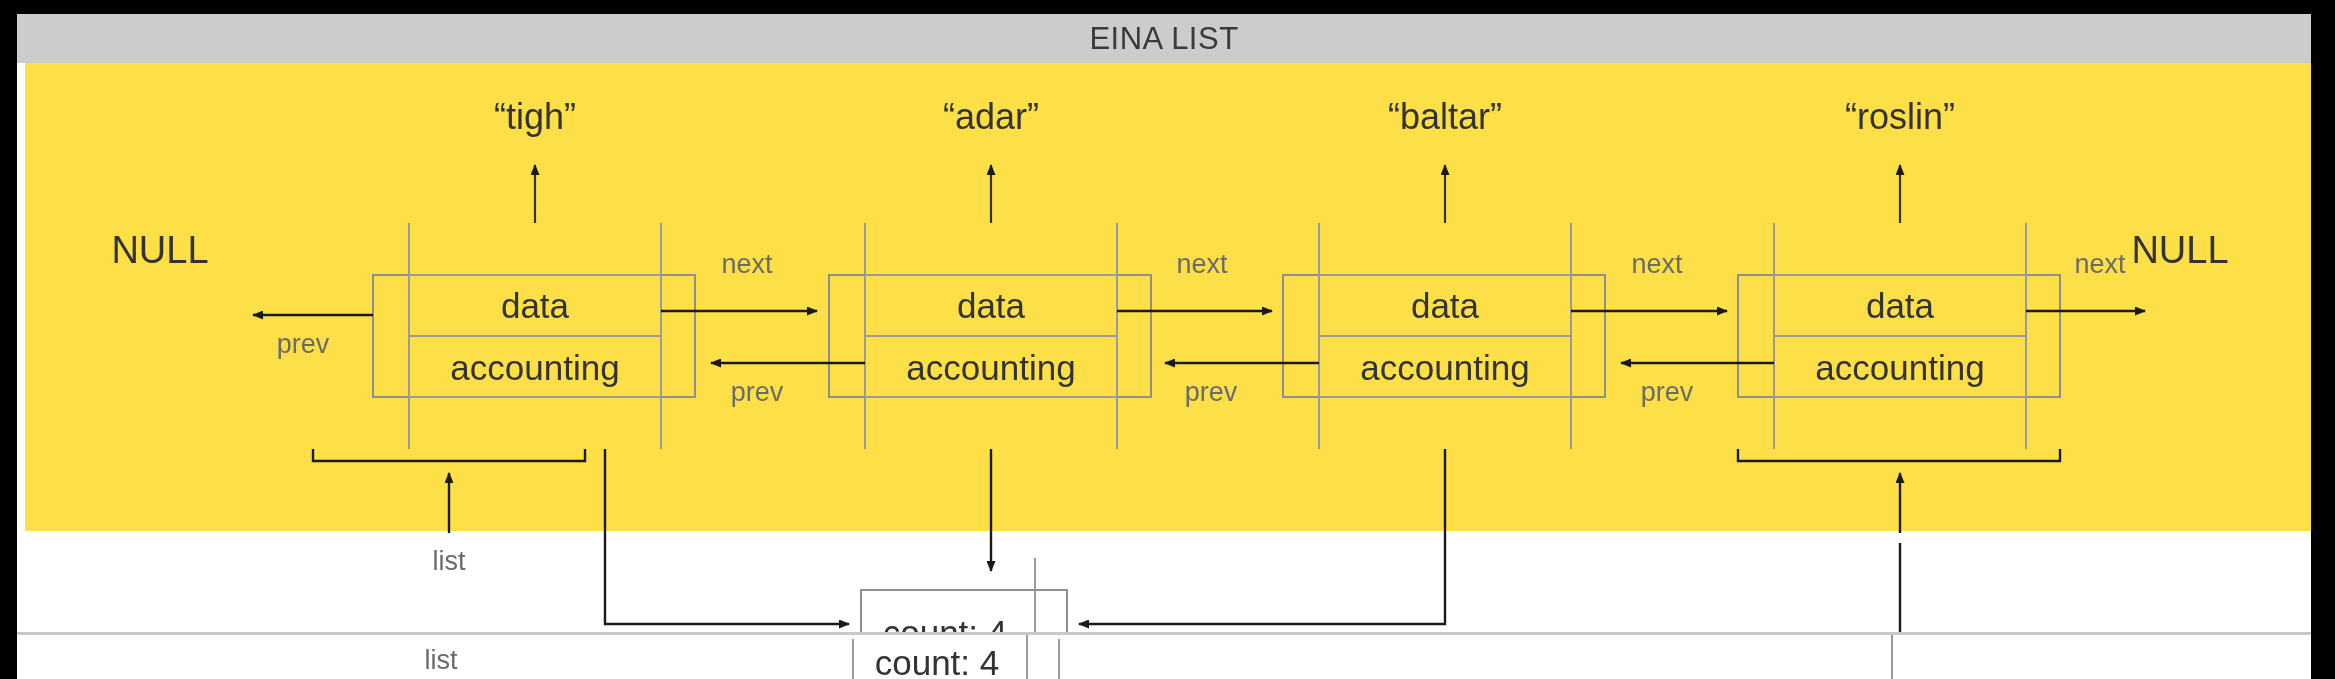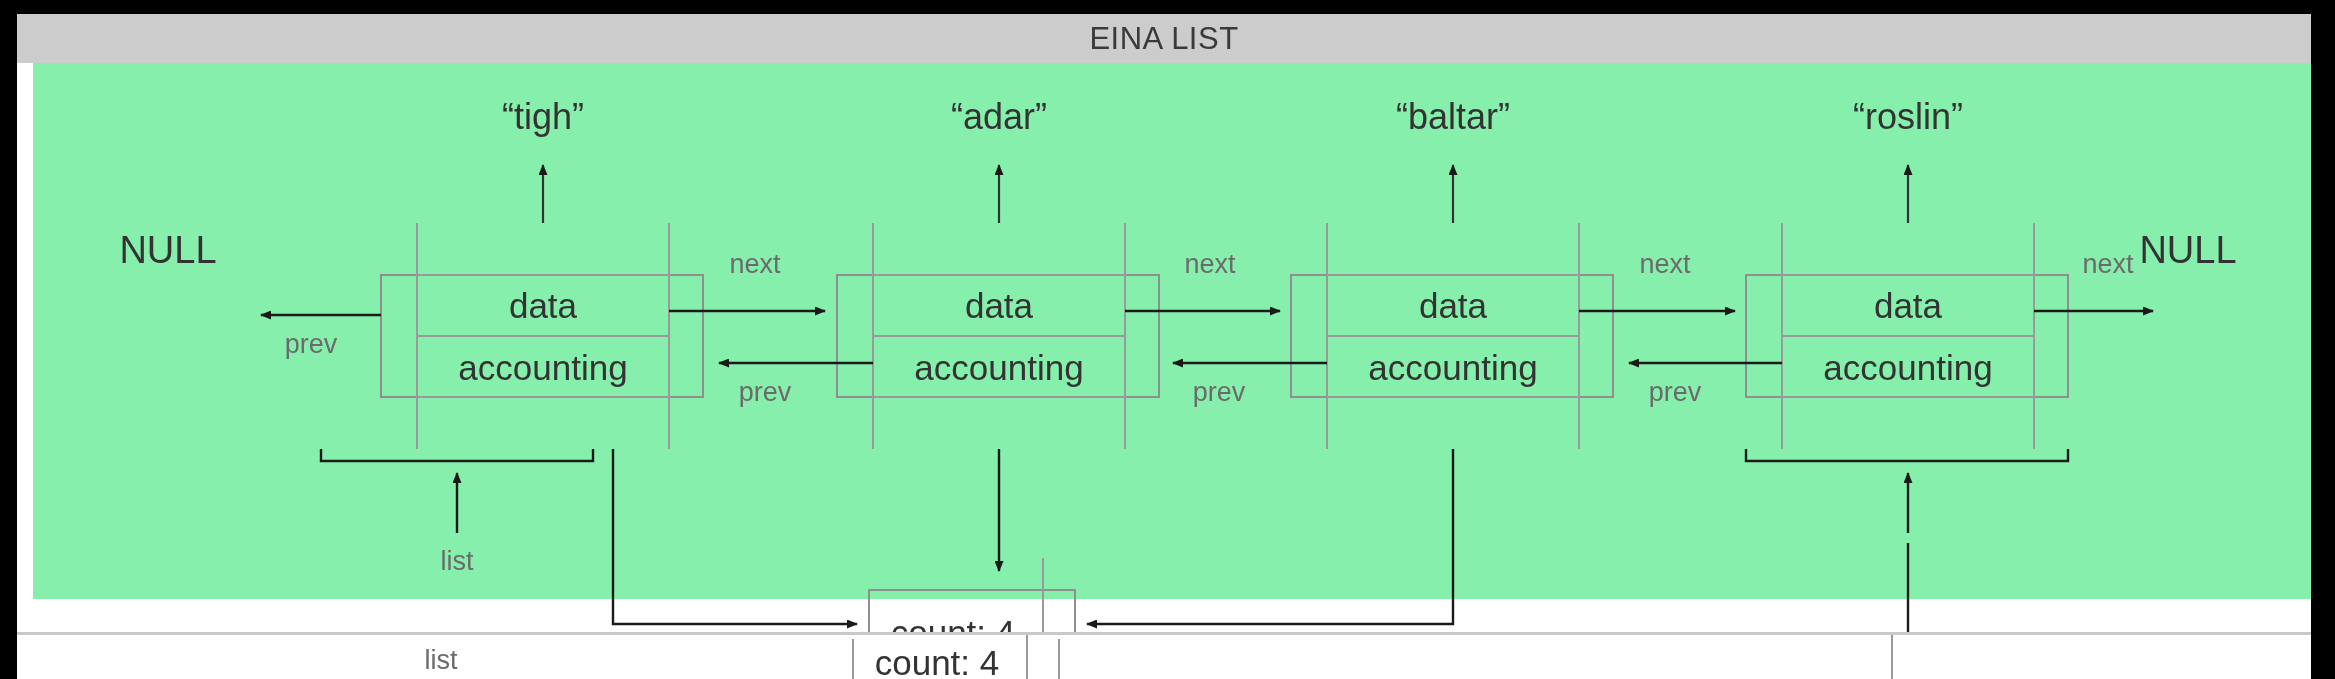--- a/index.html
+++ b/index.html
@@ -36,25 +36,25 @@
     justify-content: center;
   }
   #titlebar .title-text {
     font-size: 31px;
     color: #3a3a3a;
     letter-spacing: 0.5px;
     font-family: "Liberation Sans", sans-serif;
   }
   #canvas-wrap {
     position: absolute;
-    left: 16px;
+    left: 8px;
     top: 49px;
     width: 2294px;
-    height: 536px;
-    background: #86efac;
+    height: 468px;
+    background: #fde047;
   }
   svg.diagram { display: block; }
   .t-node-label {
     font-family: "Liberation Sans", sans-serif;
     font-size: 36px;
     fill: #333333;
     text-anchor: middle;
   }
   .t-cell {
     font-family: "Liberation Sans", sans-serif;

